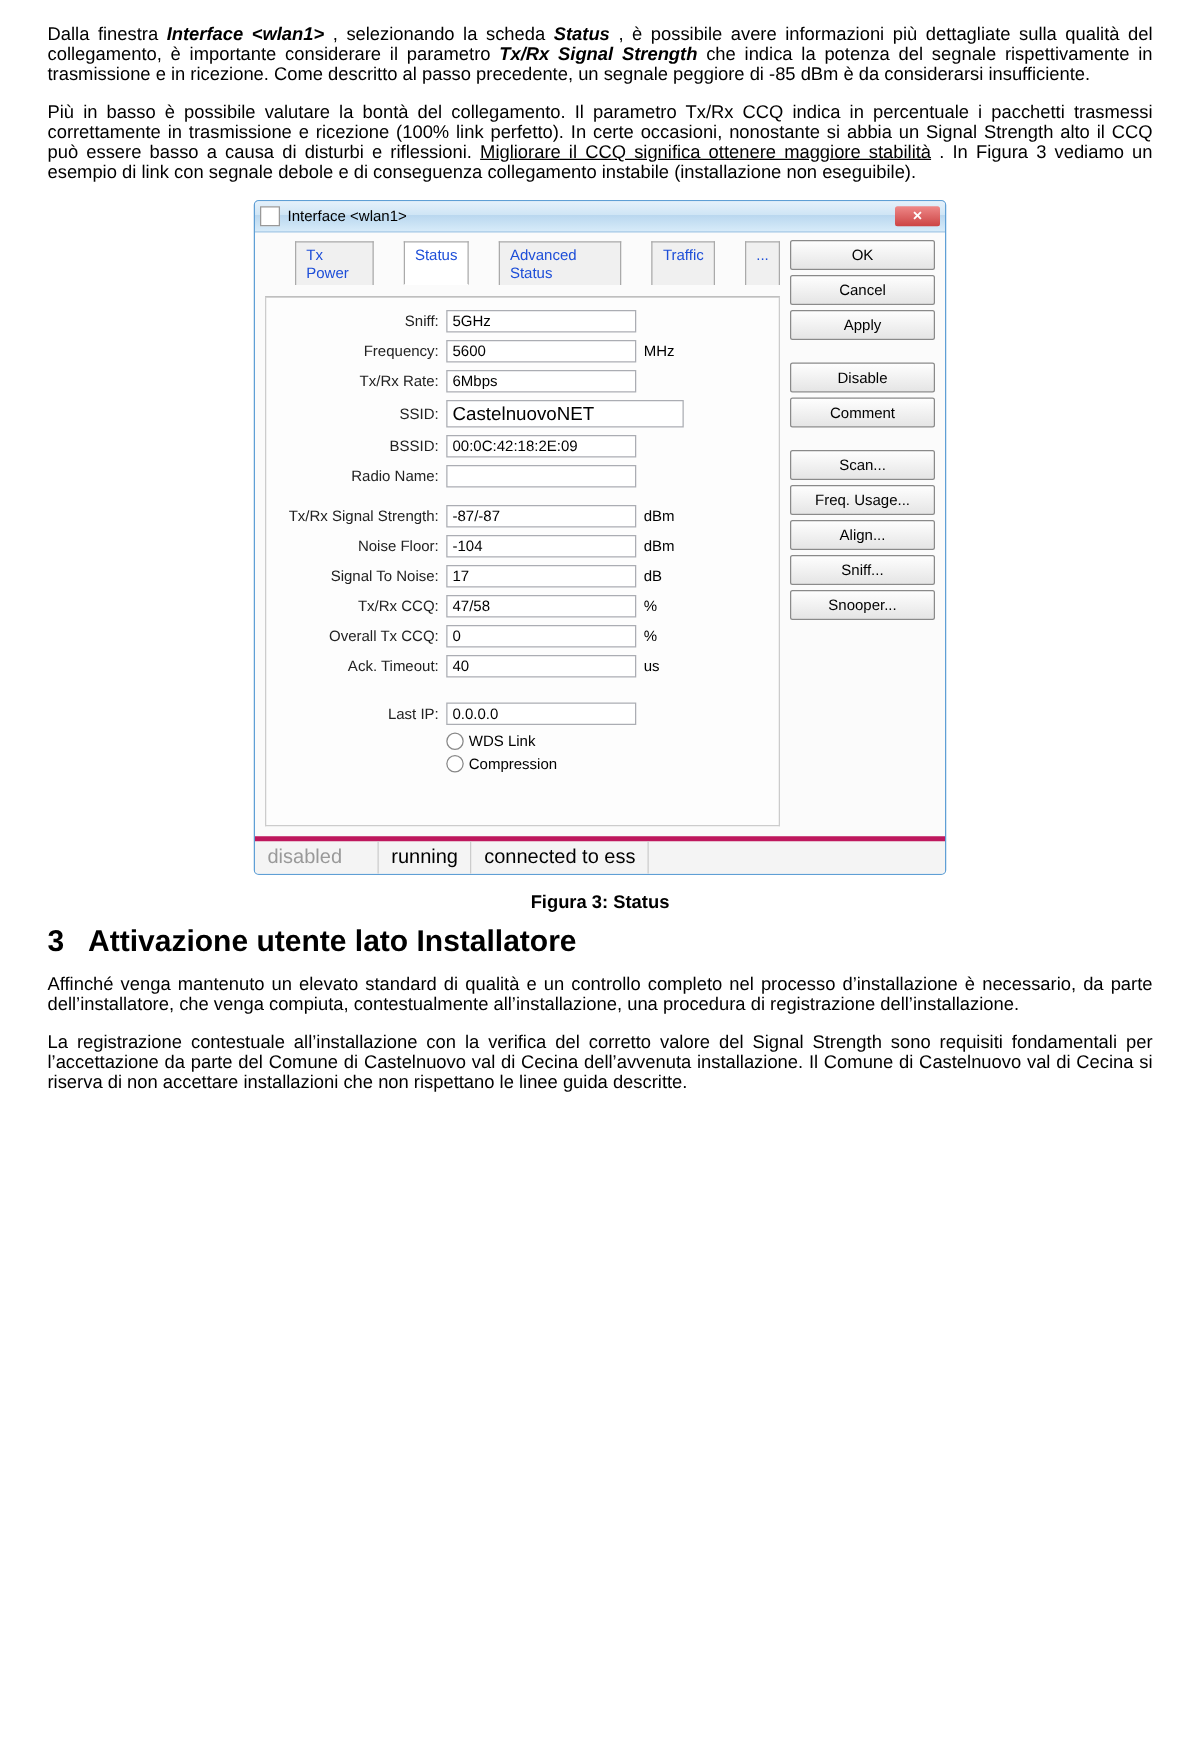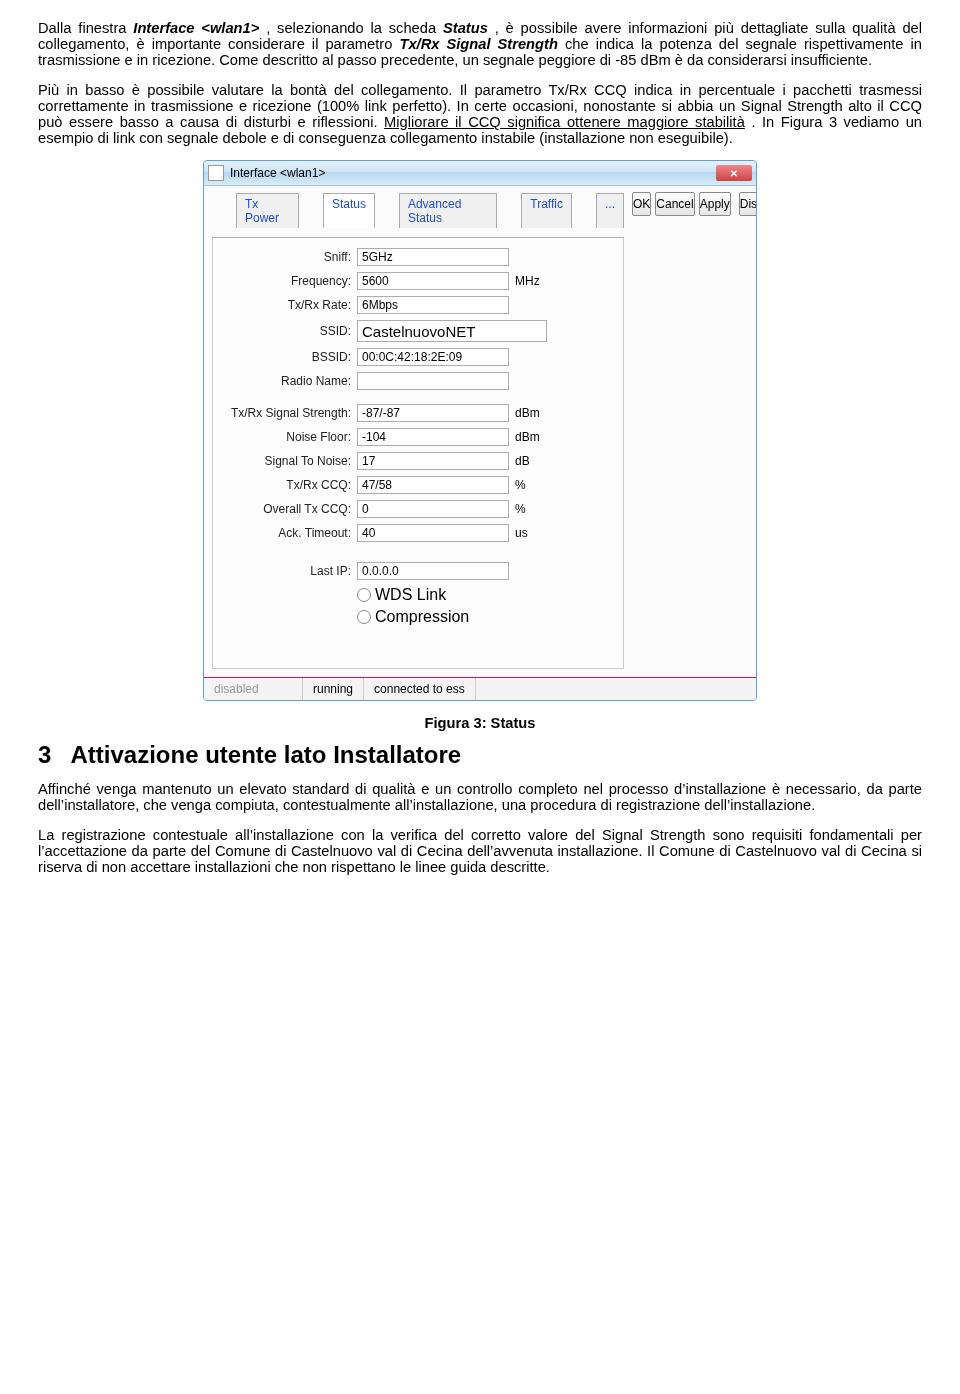--- a/index.html
+++ b/index.html
@@ -78,32 +78,32 @@
   }
   .row { display:flex; align-items:center; margin-bottom:6px; font-size:12px; }
   .row label { width:128px; text-align:right; margin-right:6px; color:#222; }
   .row input[type=text] {
     height:18px; border:1px solid #abadb3; padding:1px 4px;
     font-size:12px; background:#fff; box-sizing:border-box;
   }
   .row .unit { margin-left:6px; width:28px; }
   .row .field { width:152px; }
   .row .field-wide { width:190px; }
-  .radio-row { display:flex; align-items:center; font-size:16px; margin-left:134px; margin-bottom:4px; gap:4px; }
+  .radio-row { display:flex; align-items:center; font-size:12px; margin-left:134px; margin-bottom:4px; gap:4px; }
   .radio { width:12px;height:12px;border:1px solid #888;border-radius:50%;background:#fff; }
-  .btn-col { width:116px; display:flex; flex-direction:row; gap:4px; }
+  .btn-col { width:116px; display:flex; flex-direction:column; gap:4px; }
   .btn {
     height:22px; font-size:12px;
     border:1px solid #8a8a8a; border-radius:2px;
     background:linear-gradient(#fefefe,#e5e5e5);
     display:flex;align-items:center;justify-content:center;
   }
   .btn-gap { height:10px; }
   .statusbar {
-    display:flex; border-top:1px solid #be185d; font-size:12px; background:#f4f4f4;
+    display:flex; border-top:4px solid #be185d; font-size:16px; background:#f4f4f4;
   }
   .statusbar div {
     padding:4px 10px; border-right:1px solid #ccc;
   }
   .statusbar div:first-child { color:#999; width:78px; }
 </style>
 </head>
 <body>
 
 <p>

